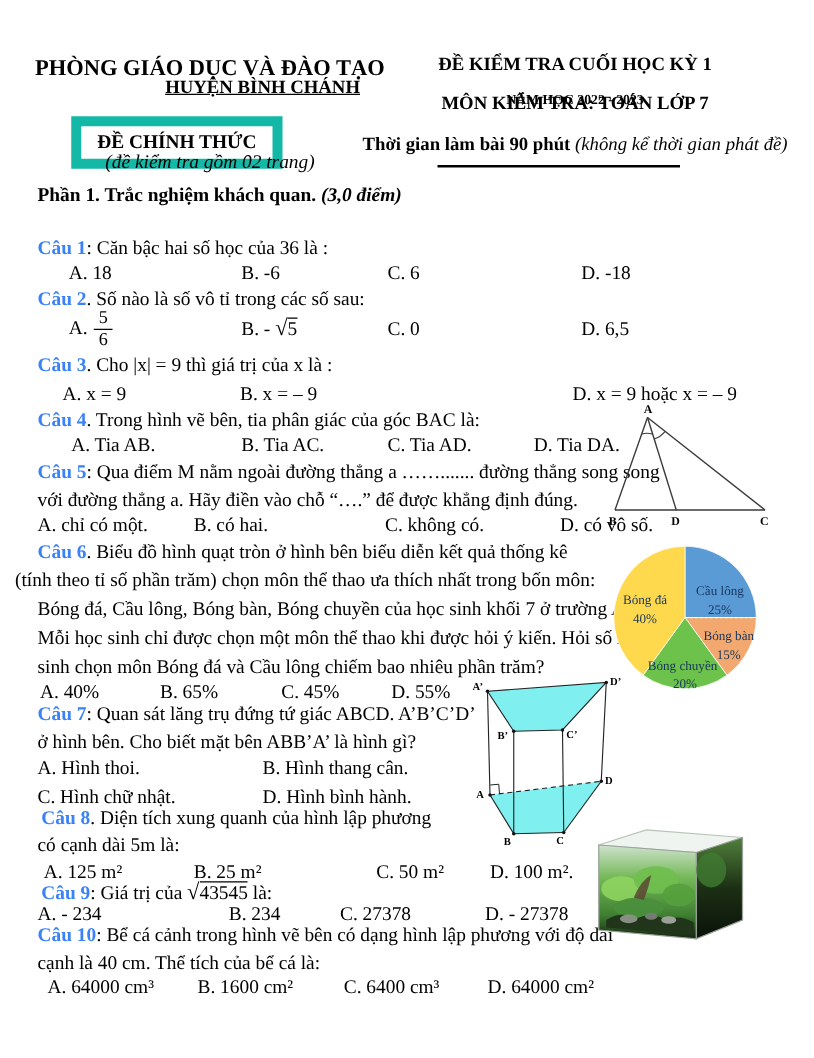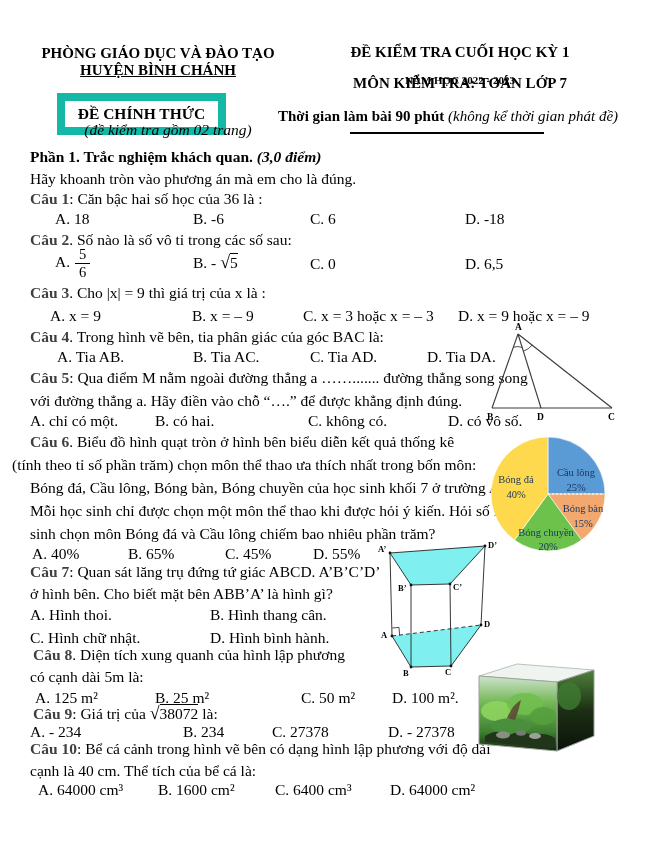--- a/index.html
+++ b/index.html
@@ -3,55 +3,54 @@
 <meta charset="utf-8">
 <style>
   html,body{margin:0;padding:0;background:#fff;}
   .page{position:relative;width:651px;height:846px;background:#fff;overflow:hidden;
         font-family:"Liberation Serif","DejaVu Serif",serif;color:#000;}
   .ln{position:absolute;white-space:nowrap;font-size:15.5px;line-height:1.2;}
   .opt{position:absolute;white-space:nowrap;font-size:15.5px;line-height:1.2;}
   .b{font-weight:bold;}
   .i{font-style:italic;}
   .bi{font-weight:bold;font-style:italic;}
-  .navy{color:#404040;font-weight:bold;}
+  .navy{color:#3b82f6;font-weight:bold;}
   .ctr{text-align:center;}
-  .u{text-decoration:underline;}
+  .u{text-decoration:underline;text-align:right;}
   .hbox{position:absolute;left:57px;top:93px;width:153px;height:26px;border:8px solid #14b8a6;
         font-weight:bold;font-size:15.5px;text-align:center;line-height:26px;}
   .hrule{position:absolute;left:350px;top:132px;width:194px;border-top:2px solid #000;}
   .frac{display:inline-block;vertical-align:middle;text-align:center;line-height:1.05;margin-left:5px;font-size:14.5px;}
   .frac .num{display:block;padding:0 4px 1px 4px;border-bottom:1px solid #000;}
   .frac .den{display:block;padding-top:1px;}
   .rad{font-size:18px;font-weight:normal;}
   .vinc{border-top:1.3px solid #000;padding-top:0px;}
   svg text{font-family:"Liberation Serif","DejaVu Serif",serif;}
 </style>
 </head>
 <body>
 
 <div class="page">
 
-  <div class="ln b ctr" style="left:28px;top:44px;width:260px;font-size:15px;">PHÒNG GIÁO DỤC VÀ ĐÀO TẠO</div>
+  <div class="ln b ctr" style="left:28px;top:44px;width:260px;font-size:18px;">PHÒNG GIÁO DỤC VÀ ĐÀO TẠO</div>
   <div class="ln b ctr u" style="left:28px;top:61px;width:260px;font-size:15px;">HUYỆN BÌNH CHÁNH</div>
   <div class="hbox">ĐỀ CHÍNH THỨC</div>
   <div class="ln i ctr" style="left:28px;top:121px;width:280px;">(đề kiểm tra gồm 02 trang)</div>
 
   <div class="ln b ctr" style="left:305px;top:43px;width:310px;font-size:15px;">ĐỀ KIỂM TRA CUỐI HỌC KỲ 1</div>
   <div class="ln b ctr" style="left:305px;top:74px;width:310px;font-size:11px;">NĂM HỌC 2022 - 2023</div>
   <div class="ln b ctr" style="left:305px;top:74px;width:310px;font-size:15px;">MÔN KIỂM TRA: TOÁN LỚP 7</div>
-  <div class="ln ctr" style="left:278px;top:107px;width:340px;font-size:15px;">
+  <div class="ln ctr" style="left:290px;top:107px;width:340px;font-size:15px;">
     <span class="b">Thời gian làm bài 90 phút </span><span class="i">(không kể thời gian phát đề)</span>
   </div>
   <div class="hrule"></div>
 
   <div class="ln" style="left:30px;top:148px;">
     <span class="b">Phần 1. Trắc nghiệm khách quan. </span><span class="bi">(3,0 điểm)</span>
   </div>
-  <div class="ln" style="left:30px;top:170px;">Hãy khoanh tròn vào phương án mà em cho là đúng.</div>
 
   <div class="ln" style="left:30px;top:190px;">
     <span class="navy">Câu 1</span><span>: Căn bậc hai số học của 36 là :</span>
   </div>
   <span class="opt" style="left:55px;top:210px;">A. 18</span>
   <span class="opt" style="left:193px;top:210px;">B. -6</span>
   <span class="opt" style="left:310px;top:210px;">C. 6</span>
   <span class="opt" style="left:465px;top:210px;">D. -18</span>
 
   <div class="ln" style="left:30px;top:231px;">
@@ -60,21 +59,20 @@
   <span class="opt" style="left:55px;top:247px;"><span>A.</span><span class="frac"><span class="num">5</span><span class="den">6</span></span></span>
   <span class="opt" style="left:193px;top:252px;"><span>B. - </span><span class="rad">√</span><span class="vinc">5</span></span>
   <span class="opt" style="left:310px;top:255px;">C. 0</span>
   <span class="opt" style="left:465px;top:255px;">D. 6,5</span>
 
   <div class="ln" style="left:30px;top:284px;">
     <span class="navy">Câu 3</span><span>. Cho |x| = 9 thì giá trị của x là :</span>
   </div>
   <span class="opt" style="left:50px;top:307px;">A.  x = 9</span>
   <span class="opt" style="left:192px;top:307px;">B.  x  = – 9</span>
-  <span class="opt" style="left:303px;top:307px;">C.   x = 3 hoặc  x = – 3</span>
   <span class="opt" style="left:458px;top:307px;">D.  x = 9 hoặc  x = – 9</span>
 
   <div class="ln" style="left:30px;top:328px;">
     <span class="navy">Câu 4</span><span>. Trong hình vẽ bên, tia phân giác của góc BAC là:</span>
   </div>
   <span class="opt" style="left:57px;top:348px;">A. Tia AB.</span>
   <span class="opt" style="left:193px;top:348px;">B. Tia AC.</span>
   <span class="opt" style="left:310px;top:348px;">C. Tia AD.</span>
   <span class="opt" style="left:427px;top:348px;">D. Tia DA.</span>
 
@@ -111,21 +109,21 @@
   <div class="ln" style="left:33px;top:646px;">
     <span class="navy">Câu 8</span><span>. Diện tích xung quanh của hình lập phương</span>
   </div>
   <div class="ln" style="left:30px;top:668px;">có cạnh dài 5m là:</div>
   <span class="opt" style="left:35px;top:689px;">A. 125 m²</span>
   <span class="opt" style="left:155px;top:689px;">B. 25 m²</span>
   <span class="opt" style="left:273px;top:689px;margin-left:28px;">C. 50 m²</span>
   <span class="opt" style="left:392px;top:689px;">D. 100 m².</span>
 
   <div class="ln" style="left:33px;top:703px;">
-    <span class="navy">Câu 9</span><span>: Giá trị của </span><span class="rad">√</span><span class="vinc">38072</span><span> là:</span>
+    <span class="navy">Câu 9</span><span>: Giá trị của </span><span class="rad">√</span><span class="vinc">43545</span><span> là:</span>
   </div>
   <span class="opt" style="left:30px;top:723px;">A. - 234</span>
   <span class="opt" style="left:155px;top:723px;margin-left:28px;">B. 234</span>
   <span class="opt" style="left:272px;top:723px;">C. 27378</span>
   <span class="opt" style="left:388px;top:723px;">D. - 27378</span>
 
   <div class="ln" style="left:30px;top:740px;">
     <span class="navy">Câu 10</span><span>: Bể cá cảnh trong hình vẽ bên có dạng hình lập phương với độ dài</span>
   </div>
   <div class="ln" style="left:30px;top:762px;">cạnh là 40 cm. Thể tích của bể cá là:</div>

